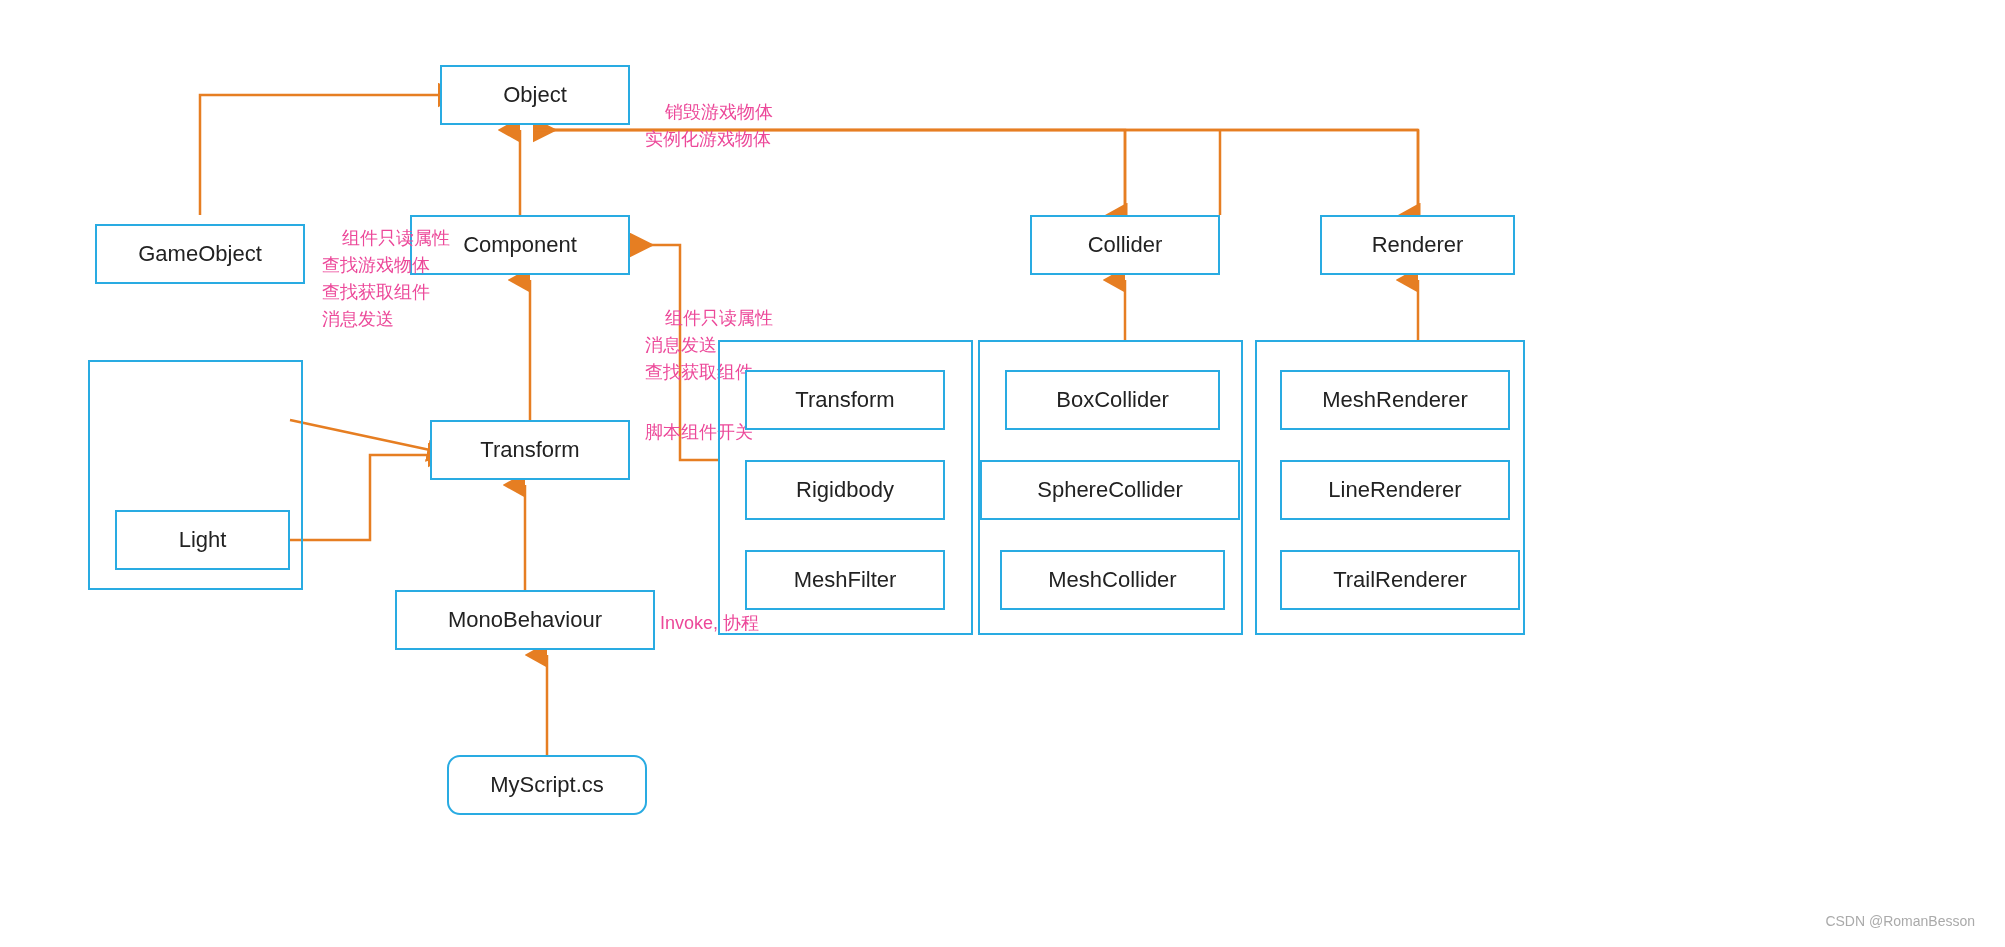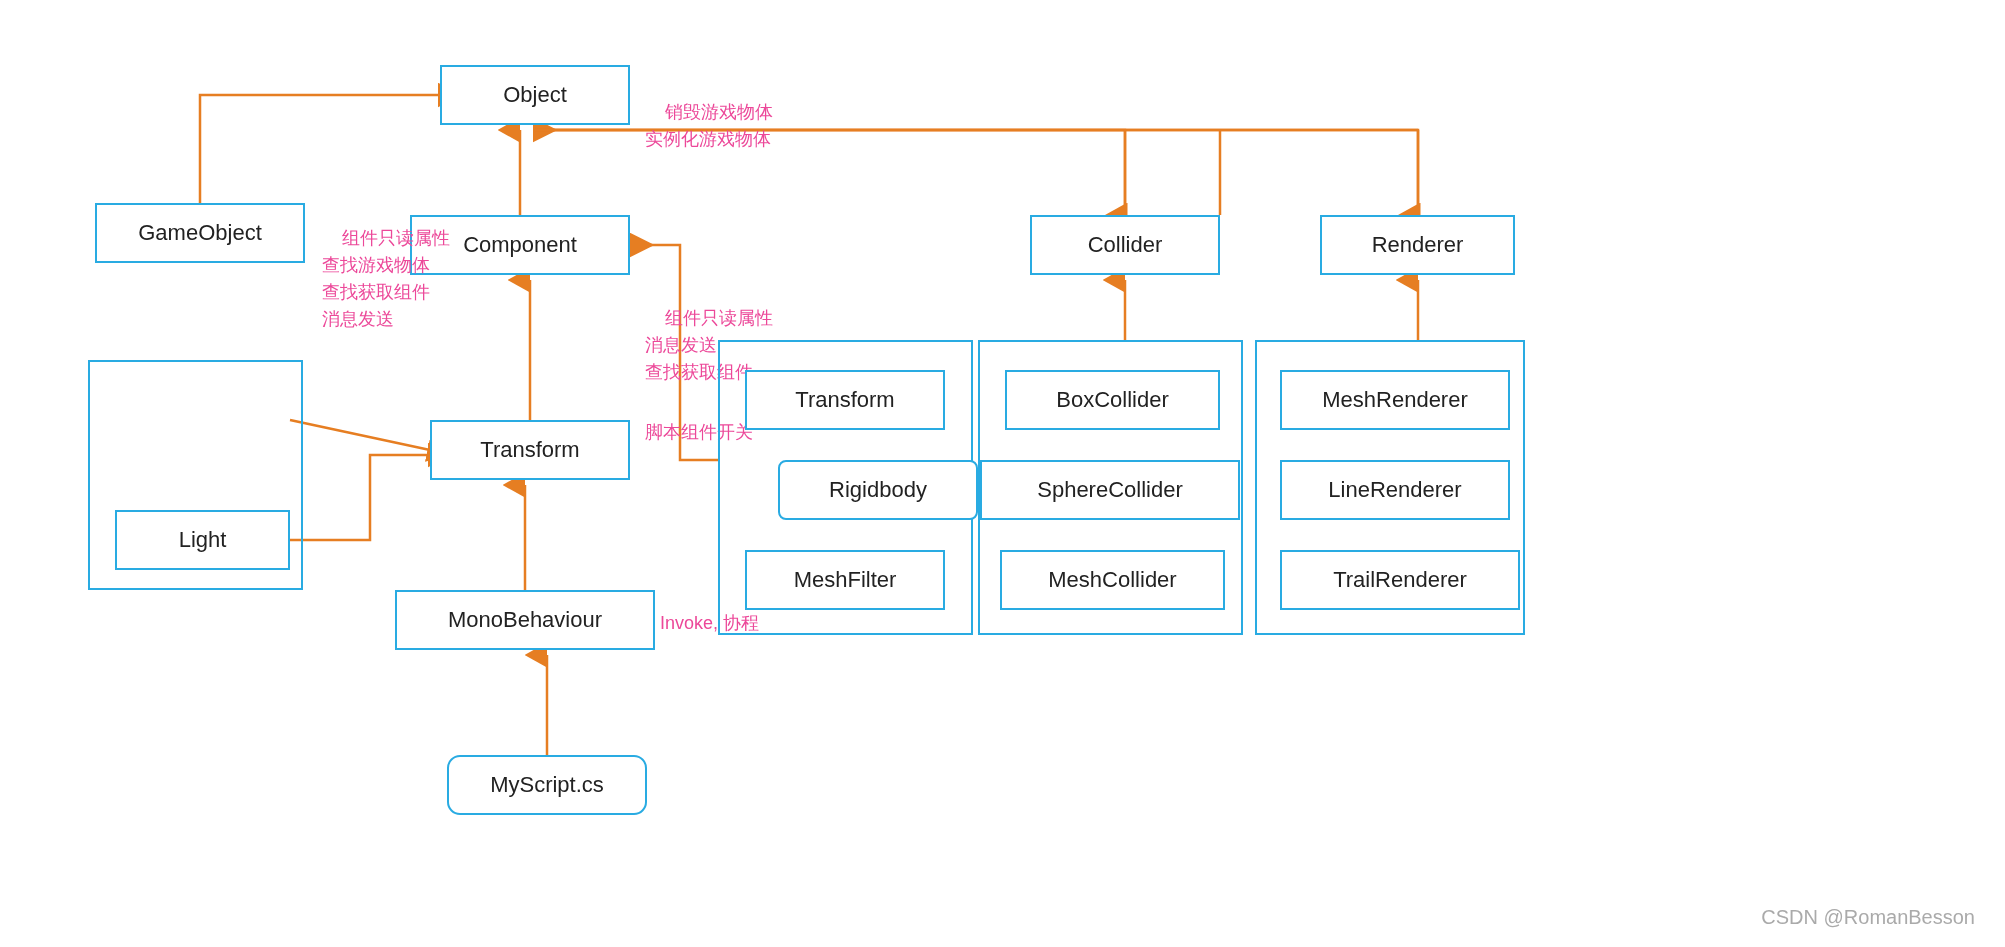--- a/index.html
+++ b/index.html
@@ -30,21 +30,21 @@
     .label {
       position: absolute;
       font-size: 18px;
       color: #ec4899;
       line-height: 1.5;
     }
     .watermark {
       position: absolute;
       bottom: 18px;
       right: 30px;
-      font-size: 20px;
+      font-size: 14px;
       color: #aaa;
     }
     svg.arrows {
       position: absolute;
       top: 0; left: 0;
       width: 2005px;
       height: 947px;
       pointer-events: none;
     }
   </style>
@@ -115,21 +115,21 @@
   <div class="node" style="left:410px; top:215px; width:220px; height:60px;">
     <span>Component</span>
   </div>
 
   <div class="label" style="left:645px; top:278px; white-space:pre;">
     <span>组件只读属性
 消息发送
 查找获取组件</span>
   </div>
 
-  <div class="node" style="left:95px; top:203px; width:210px; height:60px;">
+  <div class="node" style="left:95px; top:224px; width:210px; height:60px;">
     <span>GameObject</span>
   </div>
 
   <div class="label" style="left:322px; top:198px; white-space:pre;">
     <span>组件只读属性
 查找游戏物体
 查找获取组件
 消息发送</span>
   </div>
 
@@ -159,21 +159,21 @@
   <div class="node" style="left:447px; top:755px; width:200px; height:60px;border-radius:13px;">
     <span>MyScript.cs</span>
   </div>
 
   <div style="position:absolute; left:718px; top:340px; width:255px; height:295px; border:2px solid #29abe2;"></div>
 
   <div class="node" style="left:745px; top:370px; width:200px; height:60px;">
     <span>Transform</span>
   </div>
 
-  <div class="node" style="left:778px; top:460px; width:200px; height:60px;border-radius:8px;">
+  <div class="node" style="left:745px; top:460px; width:200px; height:60px;">
     <span>Rigidbody</span>
   </div>
 
   <div class="node" style="left:745px; top:550px; width:200px; height:60px;">
     <span>MeshFilter</span>
   </div>
 
   <div class="node" style="left:1030px; top:215px; width:190px; height:60px;">
     <span>Collider</span>
   </div>

